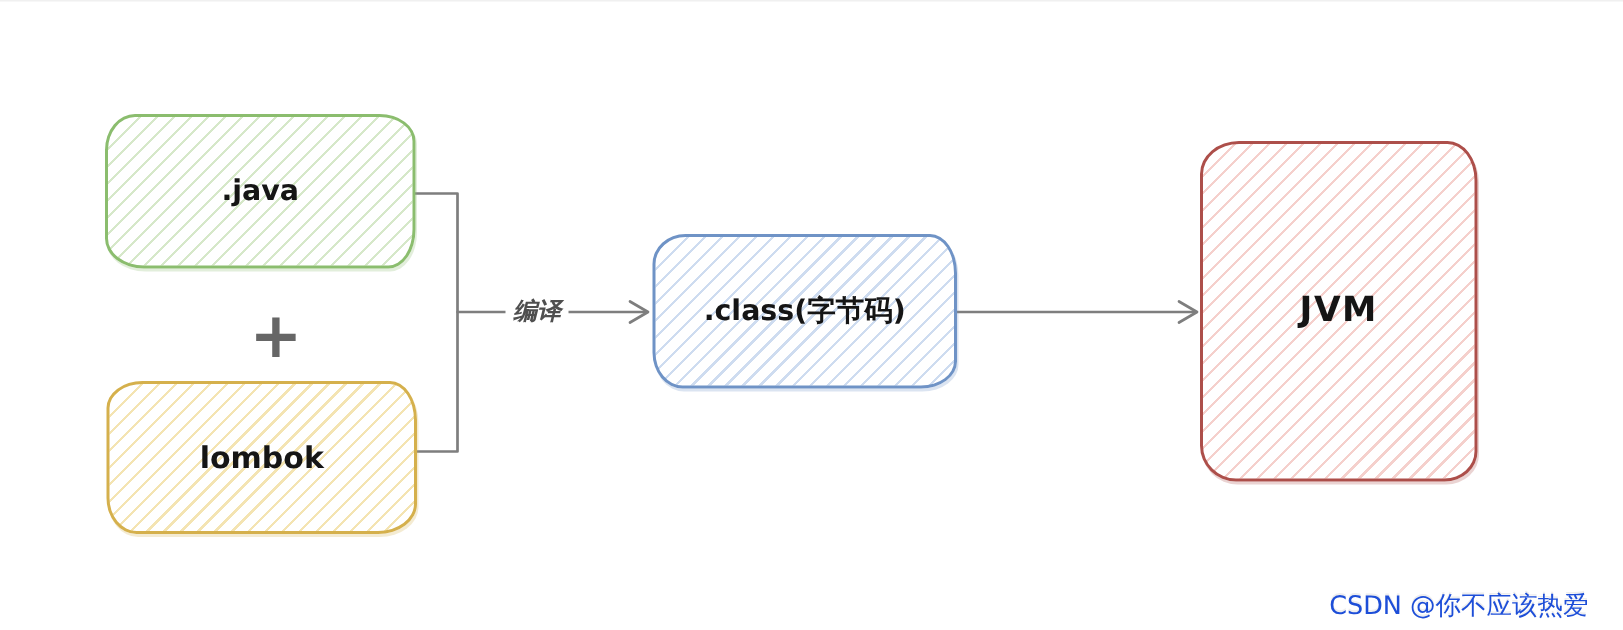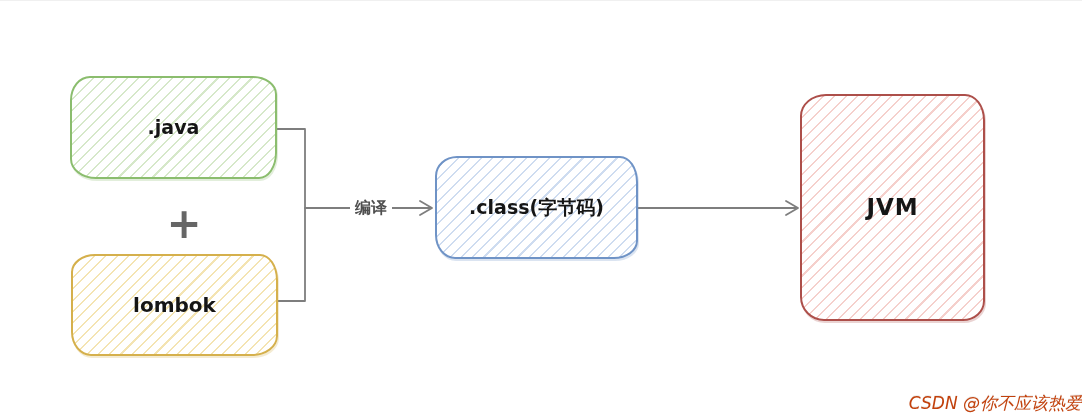--- a/index.html
+++ b/index.html
@@ -61,27 +61,26 @@
   }
   .connectors{position:absolute;left:0;top:0;pointer-events:none;}
   .edge-label{
     position:absolute;
     transform:translate(-50%,-50%);
     background:#ffffff;
     padding:0 5px;
     font-size:16px;font-weight:bold;color:#4f4f4f;
     white-space:nowrap;
   }
-  #edge-label-compile{left:371px;top:207px;}
+  #edge-label-compile{left:358px;top:207px;font-style:italic;}
   #edge-label-run{left:720px;top:207px;}
   .watermark{
-    position:absolute;right:0;bottom:6px;
-    font-size:17px;color:#c2410c;
+    position:absolute;right:23px;bottom:6px;
+    font-size:17px;color:#1d4ed8;
     text-shadow:0 1px 0 #ffffff,0 -1px 0 #eeeeee;
-    font-style:italic;
   }
 </style>
 </head>
 <body>
 
 <div class="canvas">
 
   <svg class="connectors" width="1082" height="420" viewBox="0 0 1082 420" fill="none" stroke="#7e7e7e" stroke-width="1.8" stroke-linecap="round" stroke-linejoin="round">
 
     <path d="M277,128 L305,128 L305,300 L278,300"></path>

